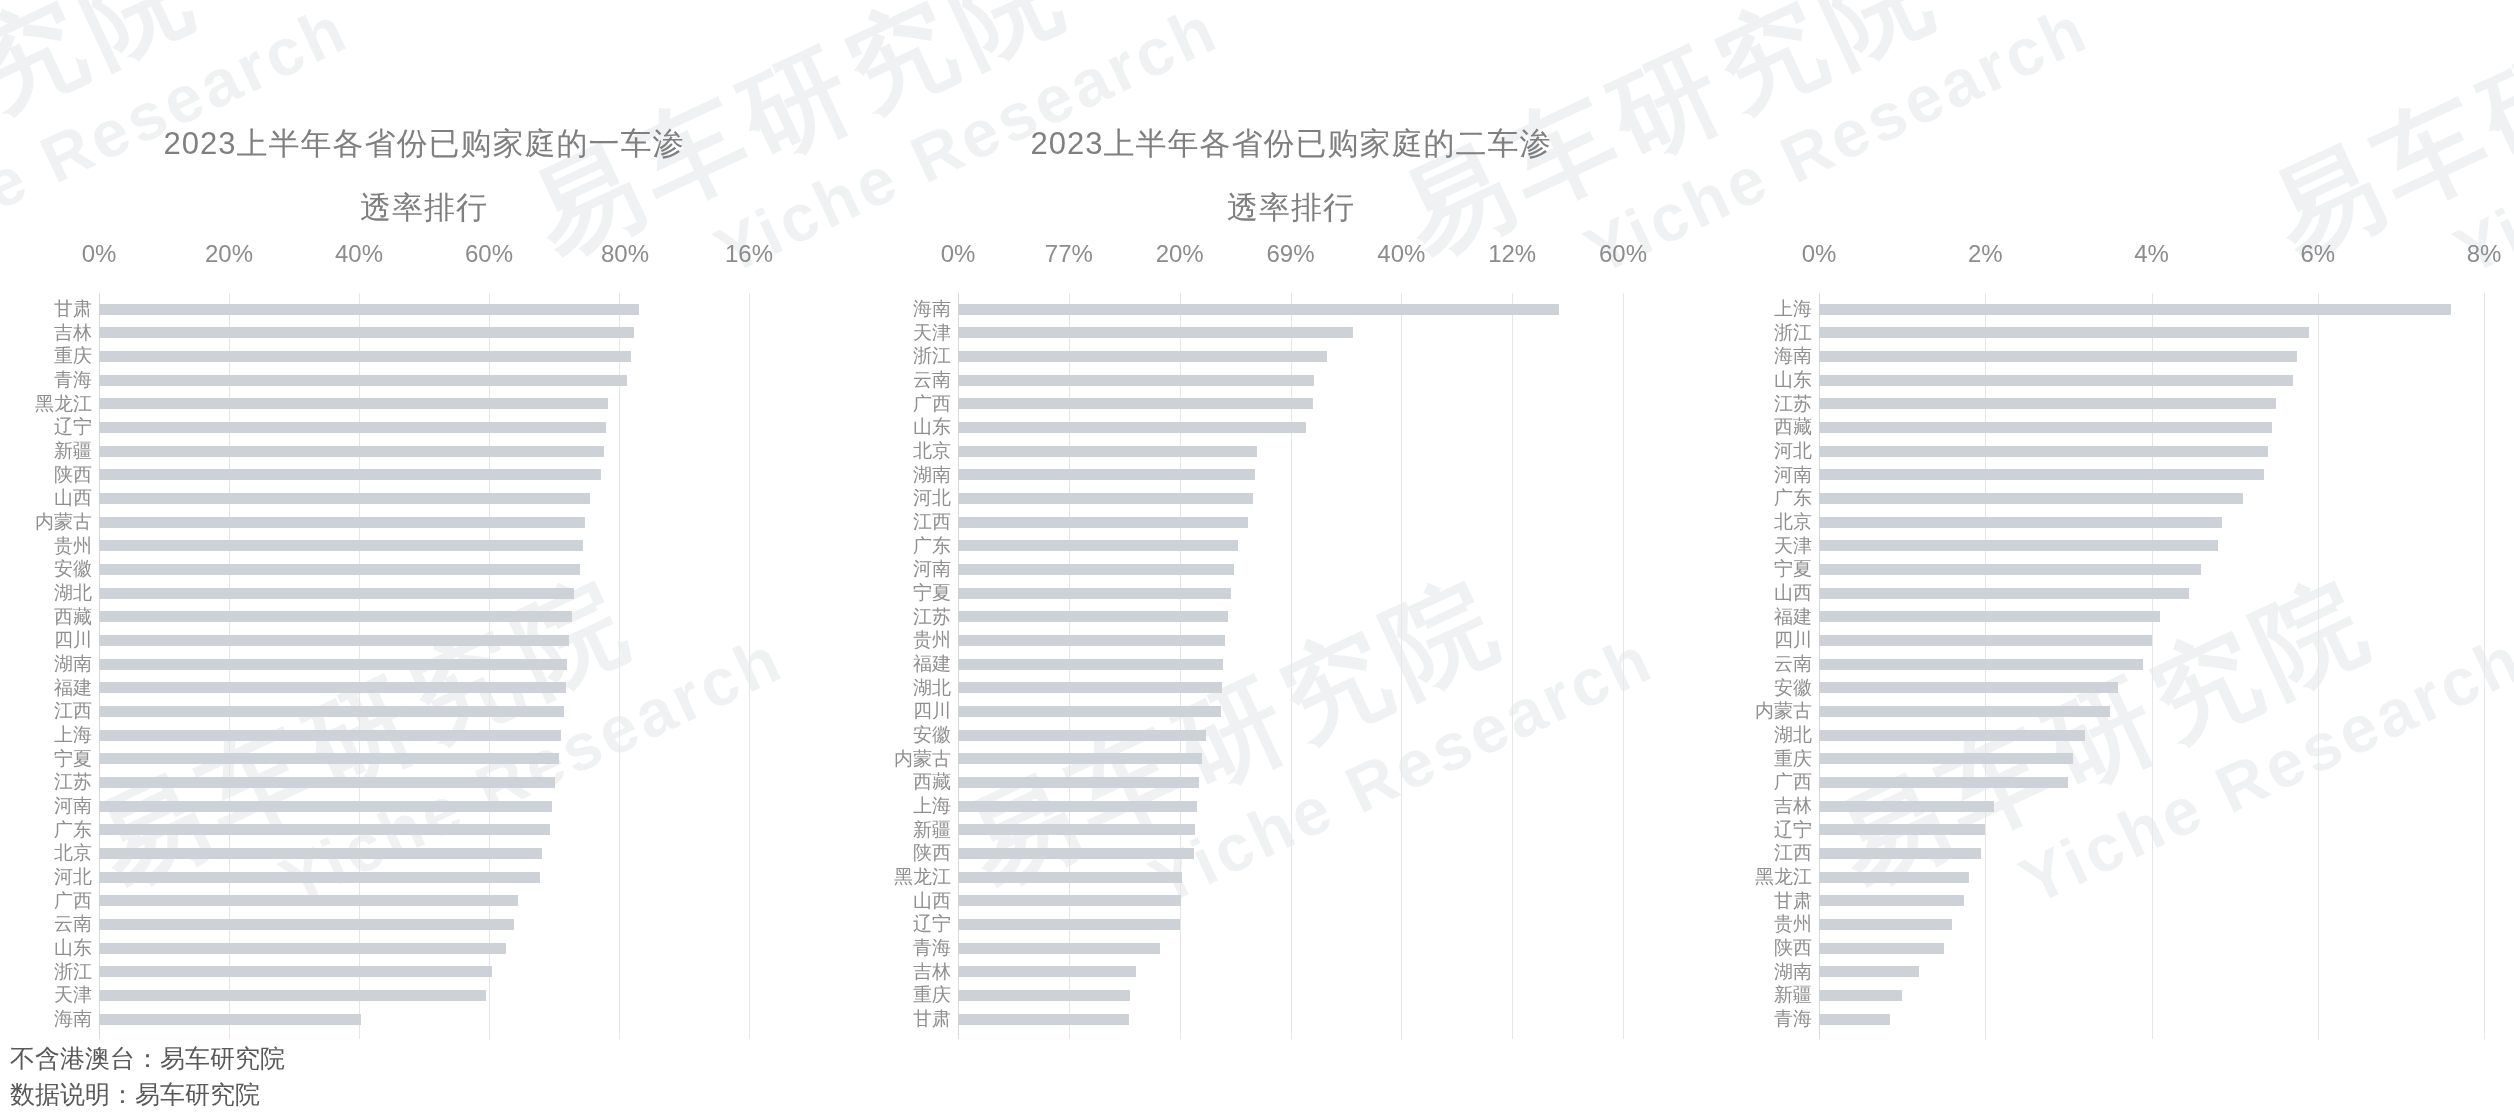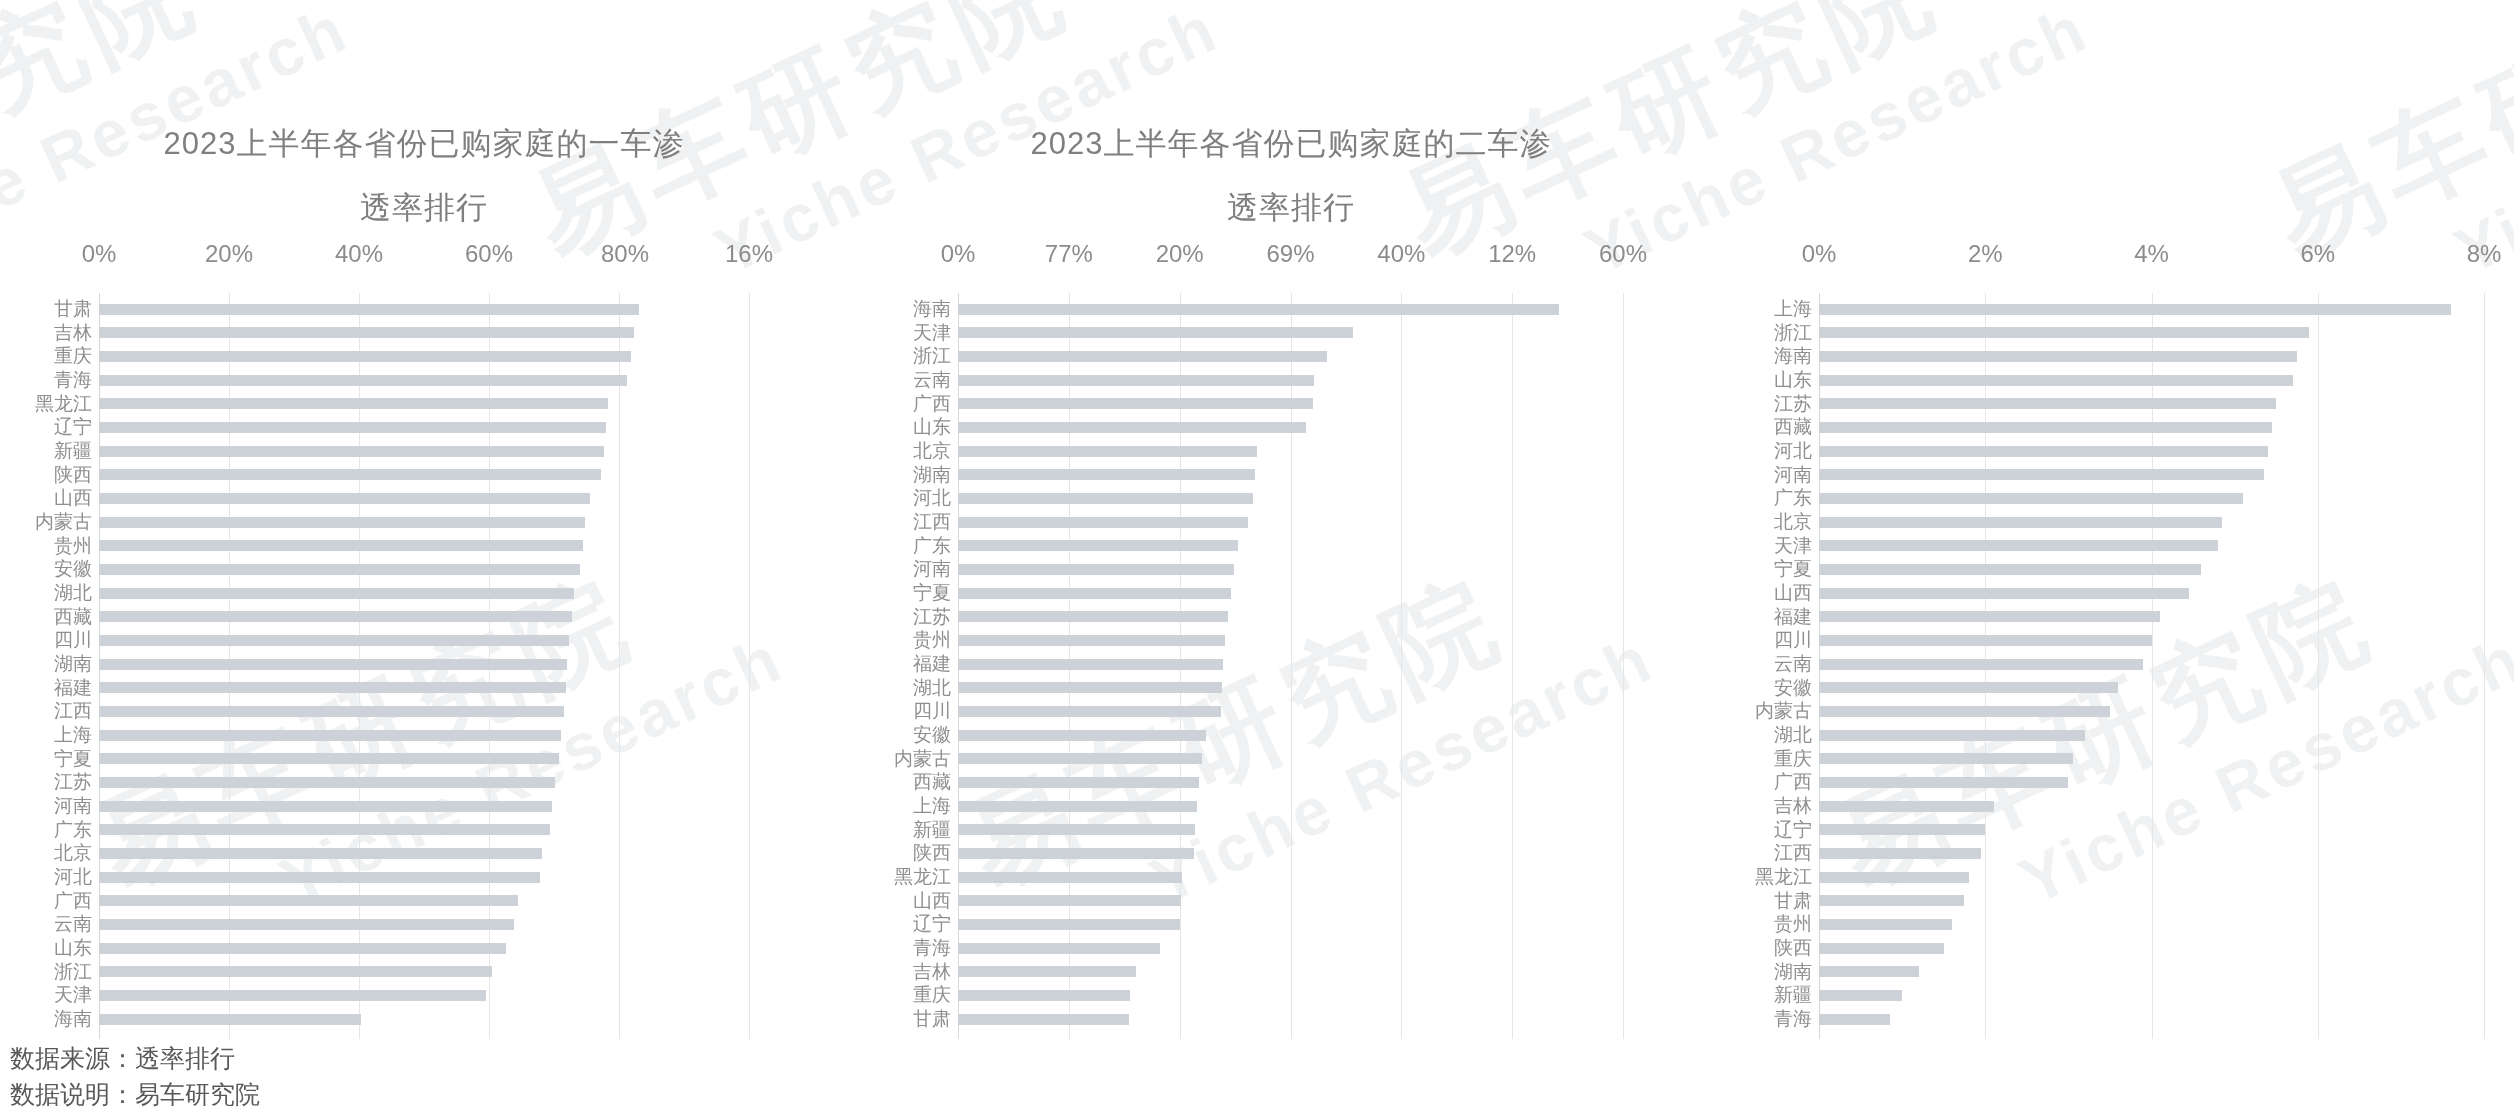--- a/index.html
+++ b/index.html
@@ -296,16 +296,16 @@
       <div class="bar" style="left: 1819px; top: 942.59px; width: 124.688px; background: rgb(204, 210, 216);"></div>
       <div class="cat-label" style="left: 1669px; top: 961.76px;">湖南</div>
       <div class="bar" style="left: 1819px; top: 966.26px; width: 99.75px; background: rgb(204, 210, 216);"></div>
       <div class="cat-label" style="left: 1669px; top: 985.43px;">新疆</div>
       <div class="bar" style="left: 1819px; top: 989.93px; width: 83.125px; background: rgb(204, 210, 216);"></div>
       <div class="cat-label" style="left: 1669px; top: 1009.1px;">青海</div>
       <div class="bar" style="left: 1819px; top: 1013.6px; width: 70.6562px; background: rgb(204, 210, 216);"></div>
     </div>
 
   <div class="footer">
-    <div>数据来源：透率排行</div>
+    <div>不含港澳台：易车研究院</div>
     <div>数据说明：易车研究院</div>
   </div>
 </div>
 
 </body></html>

